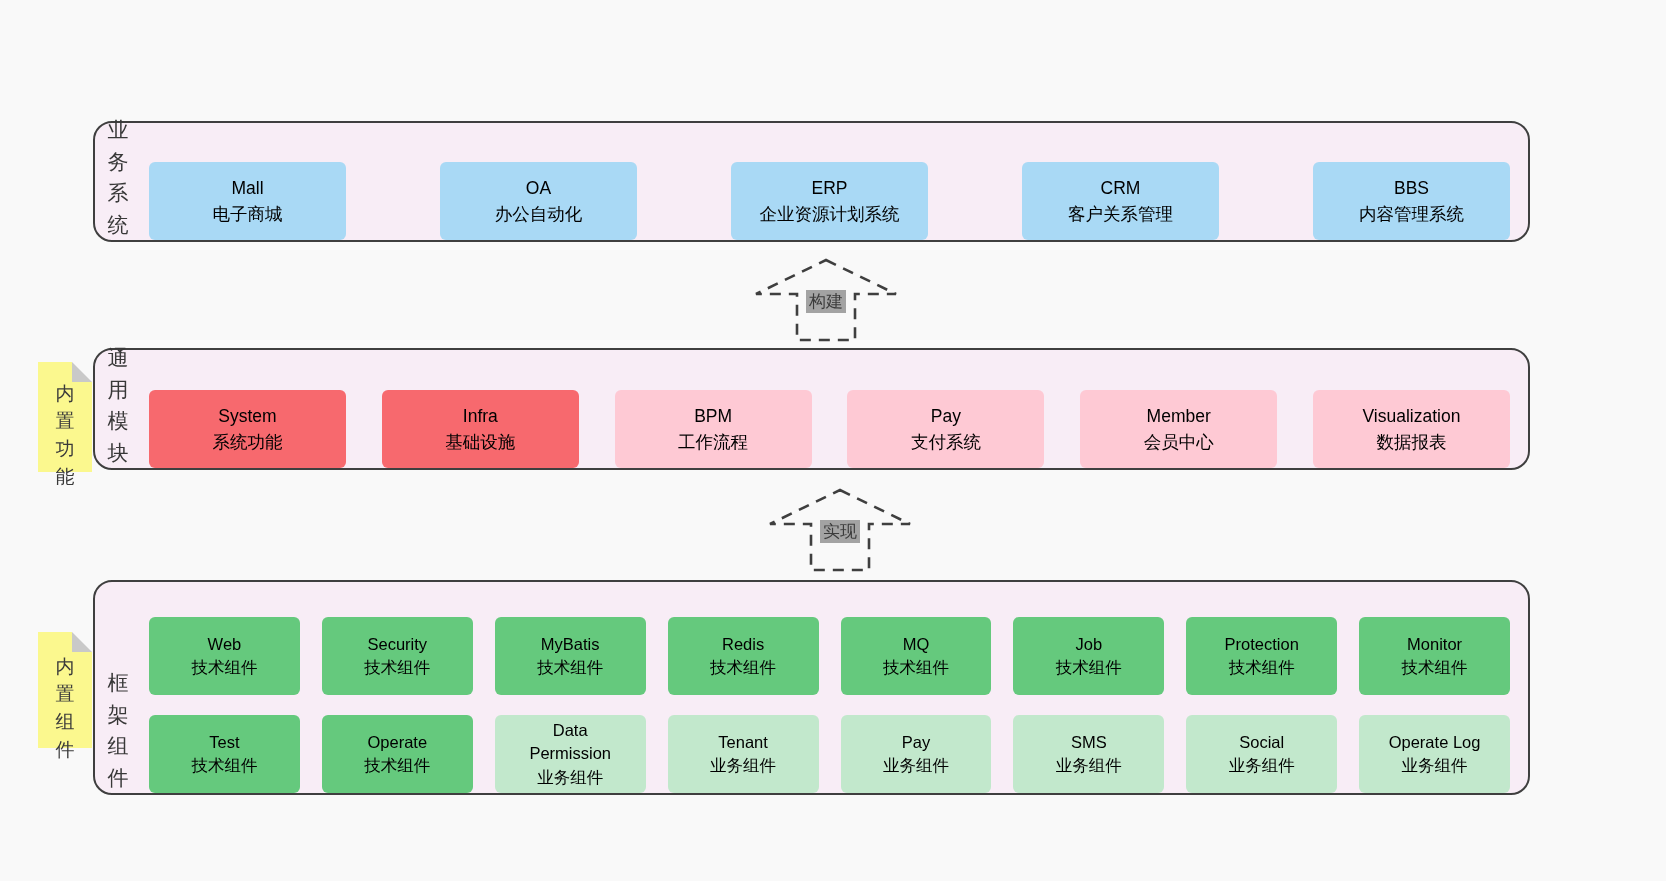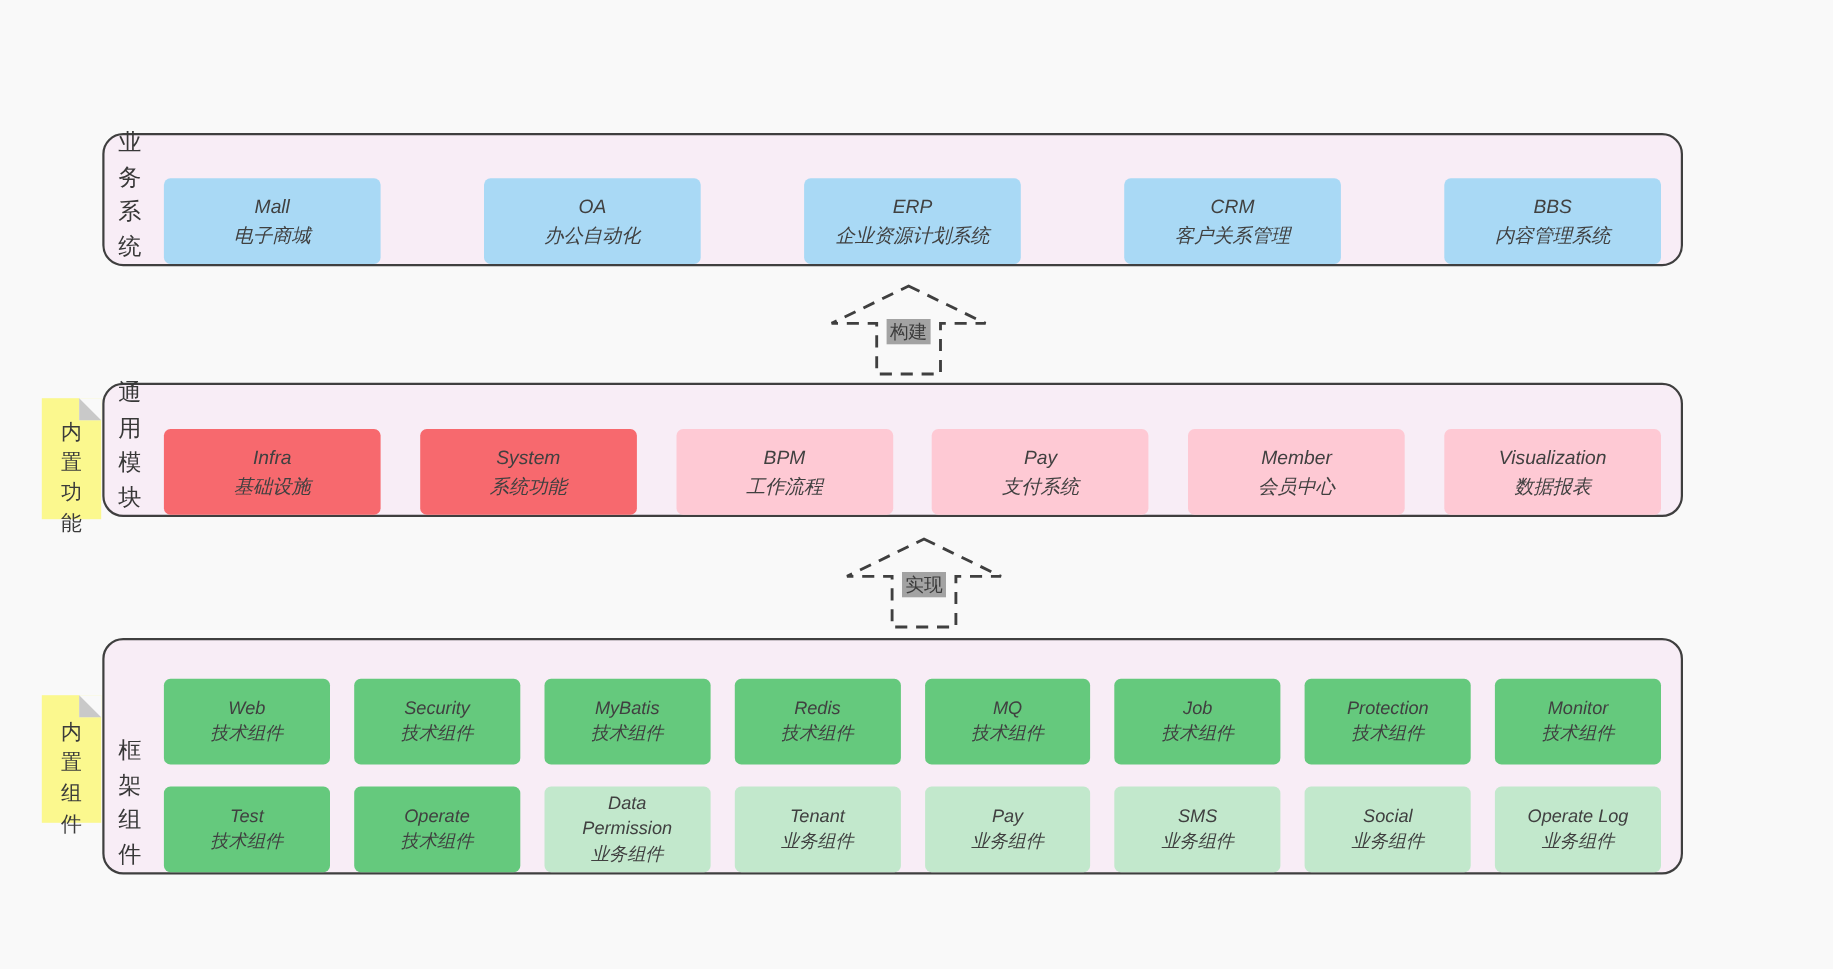--- a/index.html
+++ b/index.html
@@ -16,21 +16,21 @@
   }
   .layer-label{flex:0 0 46px;display:flex;justify-content:center;}
   .layer-label span{
     display:block;width:24px;word-break:break-all;
     font-size:21px;line-height:1.5;text-align:center;color:#383838;
   }
   .boxes-row{flex:1;display:flex;justify-content:space-between;align-items:center;padding:0 18px 0 8px;}
   .node{
     box-sizing:border-box;border-radius:6px;padding:4px 8px;
     display:flex;flex-direction:column;align-items:center;justify-content:center;
-    text-align:center;font-size:17.5px;line-height:1.5;color:#404040;font-style:italic;
+    text-align:center;font-size:17.5px;line-height:1.5;color:#000000;
   }
   .boxes-row .node{width:197px;height:78px;}
   .grid{
     flex:1;display:grid;grid-template-columns:repeat(8,1fr);
     gap:20px 22px;padding:0 18px 0 8px;
   }
   .grid .node{height:78px;font-size:16.5px;line-height:1.42;}
   .blue{background:#a9d9f5;}
   .red{background:#f7696e;}
   .pink{background:#fec9d4;}
@@ -104,26 +104,26 @@
 <div class="note" id="note1">
   <span>内置功能</span>
 </div>
 
 <div class="layer" id="layer2">
   <div class="layer-label">
     <span>通用模块</span>
   </div>
   <div class="boxes-row">
     <div class="node red">
+      <span>System</span>
+      <span>系统功能</span>
+    </div>
+    <div class="node red">
       <span>Infra</span>
       <span>基础设施</span>
-    </div>
-    <div class="node red">
-      <span>System</span>
-      <span>系统功能</span>
     </div>
     <div class="node pink">
       <span>BPM</span>
       <span>工作流程</span>
     </div>
     <div class="node pink">
       <span>Pay</span>
       <span>支付系统</span>
     </div>
     <div class="node pink">

